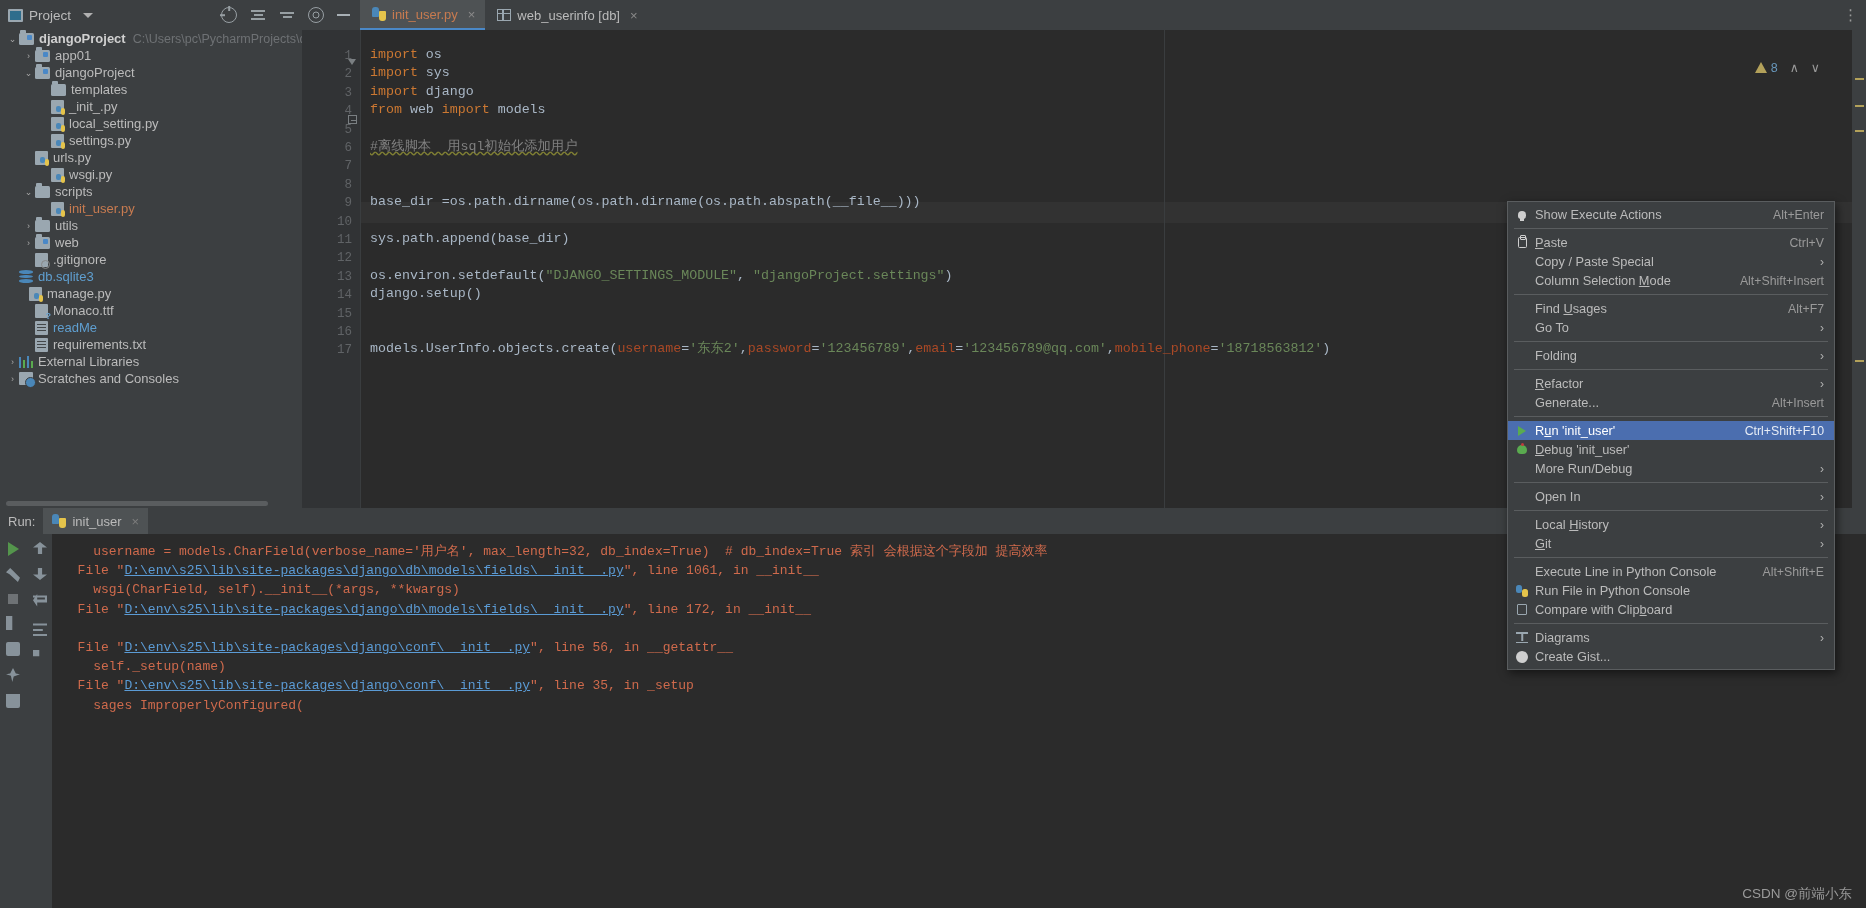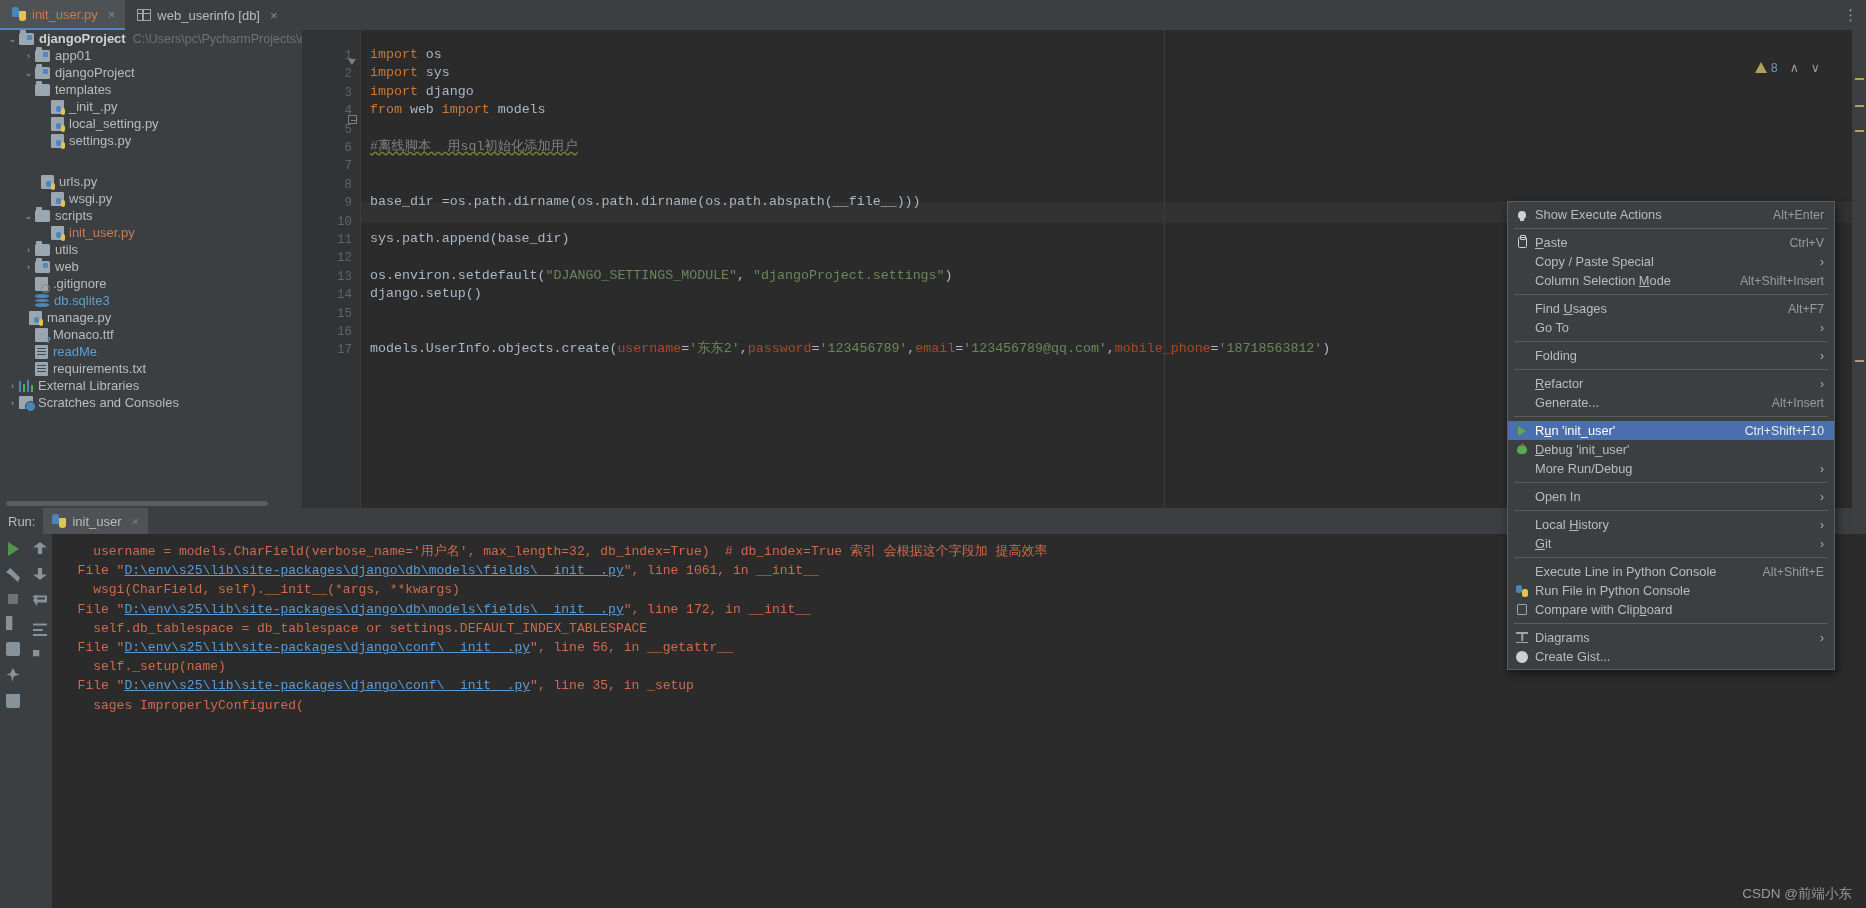--- a/index.html
+++ b/index.html
@@ -145,20 +145,39 @@
   .watermark { position:absolute; right:14px; bottom:5px; color:#9a9a9a; font-size:13.5px; }
   .hscroll { position:absolute; left:0; top:500px; width:302px; height:7px; }
   .hscroll i { position:absolute; left:6px; top:1px; width:262px; height:5px; background:#5a5d5f; border-radius:3px; }
 </style>
 </head>
 <body>
 
 <div class="app">
 
   <div class="topbar">
+    <div class="proj-head">
+      <div class="proj-icon"></div>
+      <span class="proj-label">Project</span>
+      <span class="caret-dn"></span>
+      <div class="tb-icons">
+        <span class="tb-ic ic-target"></span>
+        <span class="tb-ic ic-collapse">
+            <span style="width:14px"></span>
+            <span style="width:9px"></span>
+            <span style="width:14px"></span>
+          </span>
+        <span class="tb-ic ic-expand">
+            <span style="width:14px"></span>
+            <span style="width:9px"></span>
+          </span>
+        <span class="tb-ic ic-gear"></span>
+        <span class="ic-min"></span>
+      </div>
+    </div>
 
     <div class="tabs">
       <div class="tab active">
         <span class="py-icon">
             <i class="pb pb1"></i>
             <i class="pb pb2"></i>
           </span>
         <span class="tname">init_user.py</span>
         <span class="tab-x">×</span>
       </div>
@@ -184,21 +203,21 @@
       <div class="tree-row" style="padding-left: 22px;">
         <span class="arrow">›</span>
         <span class="fold-ic fold-mod"></span>
         <span class="">app01</span>
       </div>
       <div class="tree-row" style="padding-left: 22px;">
         <span class="arrow">⌄</span>
         <span class="fold-ic fold-mod"></span>
         <span class="">djangoProject</span>
       </div>
-      <div class="tree-row" style="padding-left: 22px;">
+      <div class="tree-row" style="padding-left: 38px;">
         <span class="arrow none"></span>
         <span class="fold-ic fold-plain"></span>
         <span class="">templates</span>
       </div>
       <div class="tree-row" style="padding-left: 38px;">
         <span class="arrow none"></span>
         <span class="pyfile-ic">
           <span class="doc"></span>
           <span class="snake">
             <i></i>
@@ -222,21 +241,21 @@
         <span class="arrow none"></span>
         <span class="pyfile-ic">
           <span class="doc"></span>
           <span class="snake">
             <i></i>
             <i></i>
           </span>
         </span>
         <span class="">settings.py</span>
       </div>
-      <div class="tree-row" style="padding-left: 28px; margin-top: 24px;">
+      <div class="tree-row" style="padding-left: 22px;">
         <span class="arrow none"></span>
         <span class="pyfile-ic">
           <span class="doc"></span>
           <span class="snake">
             <i></i>
             <i></i>
           </span>
         </span>
         <span class="">urls.py</span>
       </div>
@@ -275,21 +294,21 @@
       <div class="tree-row" style="padding-left: 22px;">
         <span class="arrow">›</span>
         <span class="fold-ic fold-mod"></span>
         <span class="">web</span>
       </div>
       <div class="tree-row" style="padding-left: 22px;">
         <span class="arrow none"></span>
         <span class="file-ic gi"></span>
         <span class="">.gitignore</span>
       </div>
-      <div class="tree-row" style="padding-left: 22px;">
+      <div class="tree-row" style="padding-left: 6px;">
         <span class="arrow none"></span>
         <span class="db3-ic">
           <i></i>
           <i></i>
           <i></i>
         </span>
         <span class="blue">db.sqlite3</span>
       </div>
       <div class="tree-row" style="padding-left: 16px;">
         <span class="arrow none"></span>
@@ -538,21 +557,20 @@
       <span class="ti" style="background:#9aa7b0;clip-path:polygon(0 10%,100% 10%,100% 60%,30% 60%,30% 90%,0 45%,30% 0,30% 40%,85% 40%,85% 25%,0 25%);"></span>
       <span class="ti" style="background:#9aa7b0;clip-path:polygon(0 10%,100% 10%,100% 25%,0 25%,0 50%,70% 50%,70% 65%,0 65%,0 85%,100% 85%,100% 100%,0 100%);"></span>
       <span class="ti" style="background:#9aa7b0;clip-path:polygon(0 0,45% 0,45% 45%,0 45%,0 0);box-shadow:none;"></span>
     </div>
 
     <div class="console" id="console">
         <div class="coline" style="top: 8px;"><span class="co-red">    username = models.CharField(verbose_name='用户名', max_length=32, db_index=True)  # db_index=True 索引 会根据这个字段加 提高效率</span></div>
         <div class="coline" style="top: 27.2px;"><span class="co-red">  File "</span><span class="co-link">D:\env\s25\lib\site-packages\django\db\models\fields\__init__.py</span><span class="co-red">", line 1061, in __init__</span></div>
         <div class="coline" style="top: 46.4px;"><span class="co-red">    wsgi(CharField, self).__init__(*args, **kwargs)</span></div>
         <div class="coline" style="top: 65.6px;"><span class="co-red">  File "</span><span class="co-link">D:\env\s25\lib\site-packages\django\db\models\fields\__init__.py</span><span class="co-red">", line 172, in __init__</span></div>
-        <div class="coline" style="top: 84.8px;"><span class="co-red">    self.db_tablespace = db_tablespace or settings.DEFAULT_INDEX_TABLESPACE</span></div>
         <div class="coline" style="top: 104px;"><span class="co-red">  File "</span><span class="co-link">D:\env\s25\lib\site-packages\django\conf\__init__.py</span><span class="co-red">", line 56, in __getattr__</span></div>
         <div class="coline" style="top: 123.2px;"><span class="co-red">    self._setup(name)</span></div>
         <div class="coline" style="top: 142.4px;"><span class="co-red">  File "</span><span class="co-link">D:\env\s25\lib\site-packages\django\conf\__init__.py</span><span class="co-red">", line 35, in _setup</span></div>
         <div class="coline" style="top: 161.6px;"><span class="co-red">    sages ImproperlyConfigured(</span></div>
       </div>
 
     <div class="watermark">CSDN @前端小东</div>
   </div>
 
 </div>

